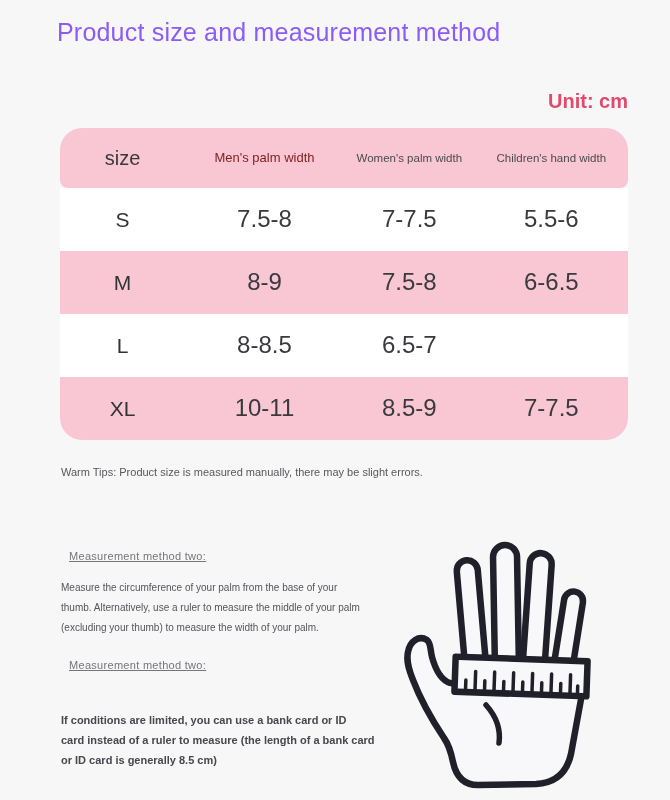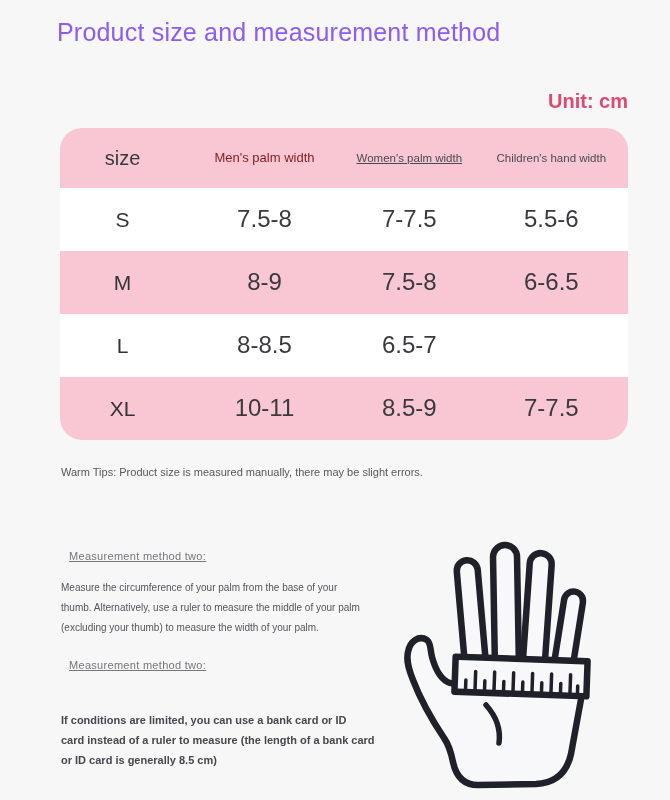--- a/index.html
+++ b/index.html
@@ -18,26 +18,26 @@
     font-size:20px;font-weight:600;color:#e04a6e;
   }
   .size-table{
     position:absolute;left:60px;top:128px;width:568px;
     border-radius:22px;overflow:hidden;
   }
   .t-row{
     display:grid;grid-template-columns:22% 28% 23% 27%;
     align-items:center;height:63px;background:#ffffff;
   }
-  .t-row.header{height:60px;}
+  .t-row.header{height:60px;border-radius:8px;}
   .t-row.pink{background:#f8c7d3;}
   .t-cell{text-align:center;line-height:1.1;}
   .h-size{font-size:20px;font-weight:500;color:#39393d;}
   .h-men{font-size:13px;color:#7f1d1d;}
-  .h-women{font-size:11.5px;color:#4a4a4e;text-decoration:underline;}
+  .h-women{font-size:11.5px;color:#4a4a4e;}
   .h-children{font-size:11.5px;color:#4a4a4e;}
   .c-size{font-size:21px;color:#333337;}
   .c-val{font-size:24px;color:#3a3a3e;}
   .warm-tips{
     position:absolute;left:61px;top:466px;width:560px;
     font-size:11px;color:#58585c;
   }
   .method-label{
     position:absolute;left:69px;
     font-size:11px;color:#76767a;letter-spacing:.3px;text-decoration:underline;

